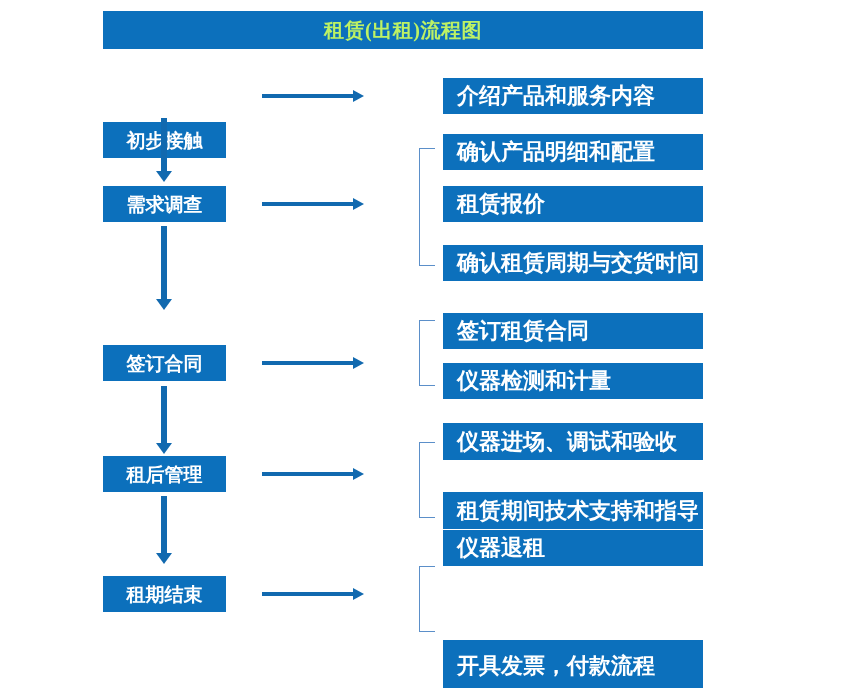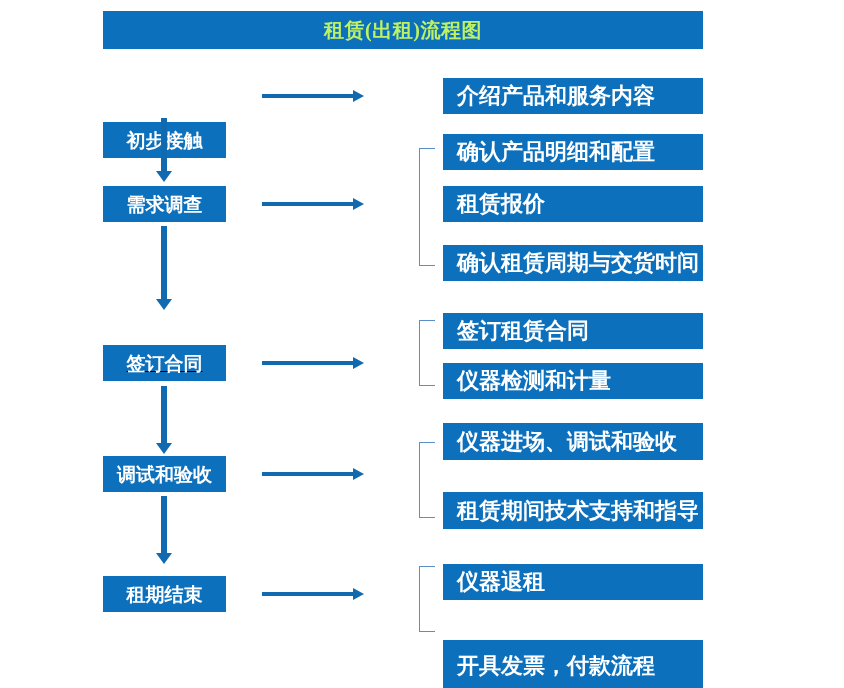--- a/index.html
+++ b/index.html
@@ -163,42 +163,42 @@
   </div>
   <div class="box detail-box" style="top:245px;">
     <span class="box-text">确认租赁周期与交货时间</span>
   </div>
 
   <div class="arrow-v" style="left:156px; top:226px; height:84px;">
     <div class="shaft" style="height:73px;"></div>
     <div class="head" style="top:73px;"></div>
   </div>
 
-  <div class="box stage-box" style="top:345px;text-decoration:underline;">
+  <div class="box stage-box" style="top:345px;">
     <span class="box-text">签订合同</span>
   </div>
   <div class="arrow-h" style="left:262px; top:355px; width:102px;">
     <div class="shaft" style="width:91px;"></div>
     <div class="head" style="left:91px;"></div>
   </div>
   <div class="bracket" style="left:419px; top:320px; height:66px;"></div>
   <div class="box detail-box" style="top:313px;">
     <span class="box-text">签订租赁合同</span>
   </div>
   <div class="box detail-box" style="top:363px;">
     <span class="box-text">仪器检测和计量</span>
   </div>
 
   <div class="arrow-v" style="left:156px; top:386px; height:68px;">
     <div class="shaft" style="height:57px;"></div>
     <div class="head" style="top:57px;"></div>
   </div>
 
   <div class="box stage-box" style="top:456px;">
-    <span class="box-text">调试和验收</span>
+    <span class="box-text">租后管理</span>
   </div>
   <div class="arrow-h" style="left:262px; top:466px; width:102px;">
     <div class="shaft" style="width:91px;"></div>
     <div class="head" style="left:91px;"></div>
   </div>
   <div class="bracket" style="left:419px; top:442px; height:76px;"></div>
   <div class="box detail-box" style="top:423px; height:37px;">
     <span class="box-text">仪器进场、调试和验收</span>
   </div>
   <div class="box detail-box" style="top:492px; height:37px;">
@@ -211,20 +211,20 @@
   </div>
 
   <div class="box stage-box" style="top:576px;">
     <span class="box-text">租期结束</span>
   </div>
   <div class="arrow-h" style="left:262px; top:586px; width:102px;">
     <div class="shaft" style="width:91px;"></div>
     <div class="head" style="left:91px;"></div>
   </div>
   <div class="bracket" style="left:419px; top:566px; height:66px;"></div>
-  <div class="box detail-box" style="top:564px;align-items:center;">
+  <div class="box detail-box" style="top:530px;align-items:center;">
     <span class="box-text">仪器退租</span>
   </div>
   <div class="box detail-box" style="top:640px; height:52px;">
     <span class="box-text">开具发票，付款流程</span>
   </div>
 
 </div>
 
 </body></html>

